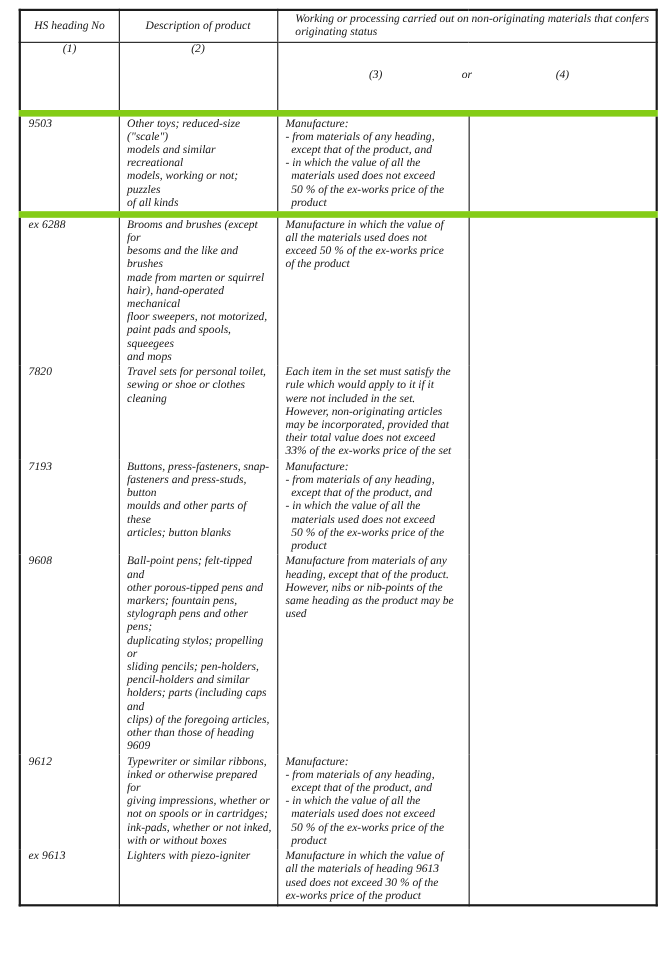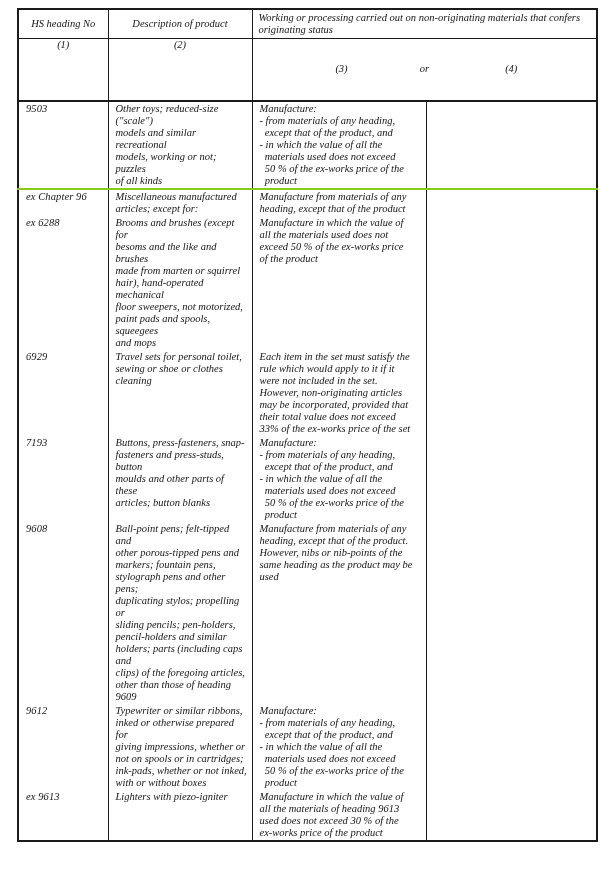--- a/index.html
+++ b/index.html
@@ -35,41 +35,41 @@
   table.rules th:first-child, table.rules td:first-child { border-left: none; }
   thead tr.h1 th {
     text-align: center;
     vertical-align: middle;
     padding: 2px 4px;
     border-bottom: 1px solid #1b1b1b;
   }
   thead tr.h1 th.wp {
     text-align: left;
     vertical-align: top;
-    padding-left: 6px;
+    padding-left: 16px;
   }
   thead tr.h2 th {
     text-align: center;
     padding: 0 2px 1px 2px;
     border-bottom: 2px solid #1b1b1b;
   }
   .nums34 {
     position: relative;
     display: flex;
     width: 100%;
   }
   .nums34 .n3 { width: 174px; text-align: center; }
   .nums34 .n4 { flex: 1; text-align: center; }
   .nums34 .or {
     position: absolute;
     left: 170px;
     transform: translateX(-50%);
     top: 0;
   }
-  tbody.section { border-top: 2px solid #84cc16; }
+  tbody.section { border-top: 6px solid #84cc16; }
   tbody.section td { border-top: none; border-bottom: none; }
   td.c1 { letter-spacing: 0.1px; }
 </style>
 </head>
 <body>
 
 <div class="page">
 
   <table class="rules">
     <colgroup>
@@ -111,44 +111,36 @@
 - in which the value of all the
   materials used does not exceed
   50 % of the ex-works price of the
   product</td>
         <td class="c4"></td>
       </tr>
     </tbody>
 
     <tbody class="section">
       <tr>
-        <td class="c1">ex Chapter 96</td>
-        <td class="c2">Miscellaneous manufactured
-articles; except for:</td>
-        <td class="c3">Manufacture from materials of any
-heading, except that of the product</td>
-        <td class="c4"></td>
-      </tr>
-      <tr>
         <td class="c1">ex 6288</td>
         <td class="c2">Brooms and brushes (except for
 besoms and the like and brushes
 made from marten or squirrel
 hair), hand-operated mechanical
 floor sweepers, not motorized,
 paint pads and spools, squeegees
 and mops</td>
         <td class="c3">Manufacture in which the value of
 all the materials used does not
 exceed 50 % of the ex-works price
 of the product</td>
         <td class="c4"></td>
       </tr>
       <tr>
-        <td class="c1">6929</td>
+        <td class="c1">7820</td>
         <td class="c2">Travel sets for personal toilet,
 sewing or shoe or clothes
 cleaning</td>
         <td class="c3">Each item in the set must satisfy the
 rule which would apply to it if it
 were not included in the set.
 However, non-originating articles
 may be incorporated, provided that
 their total value does not exceed
 33% of the ex-works price of the set</td>

